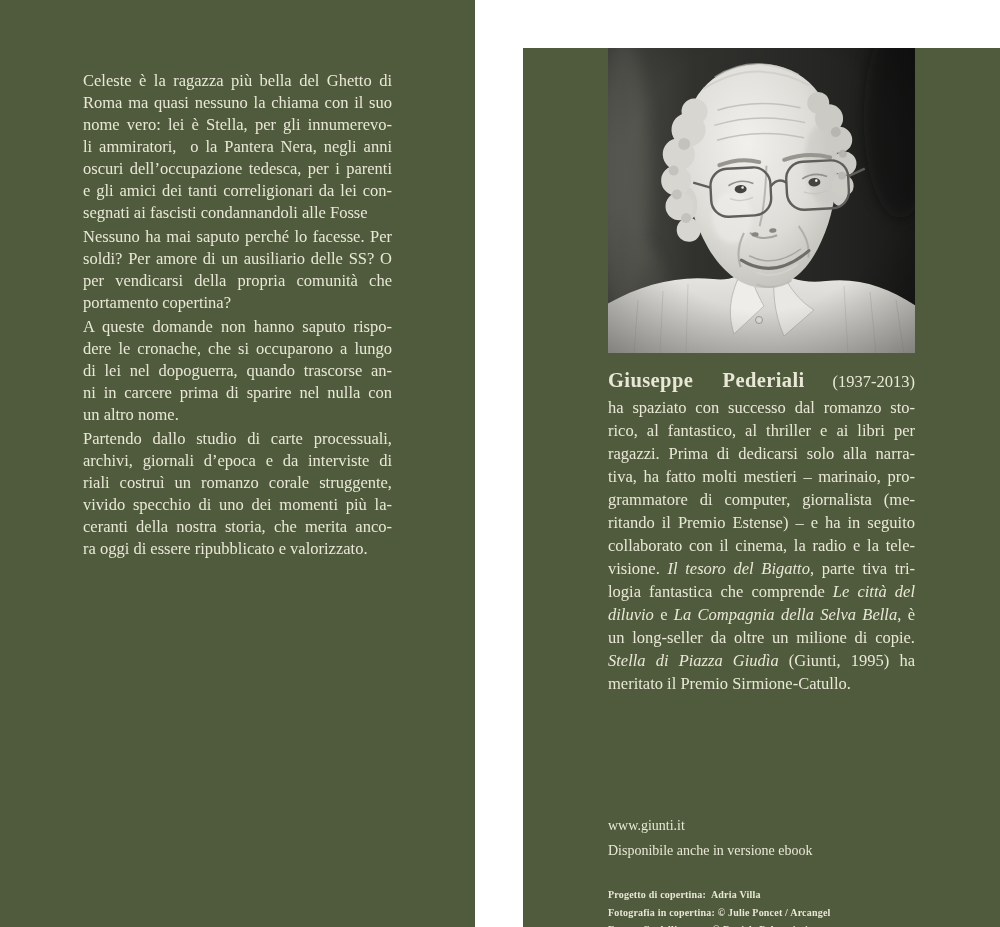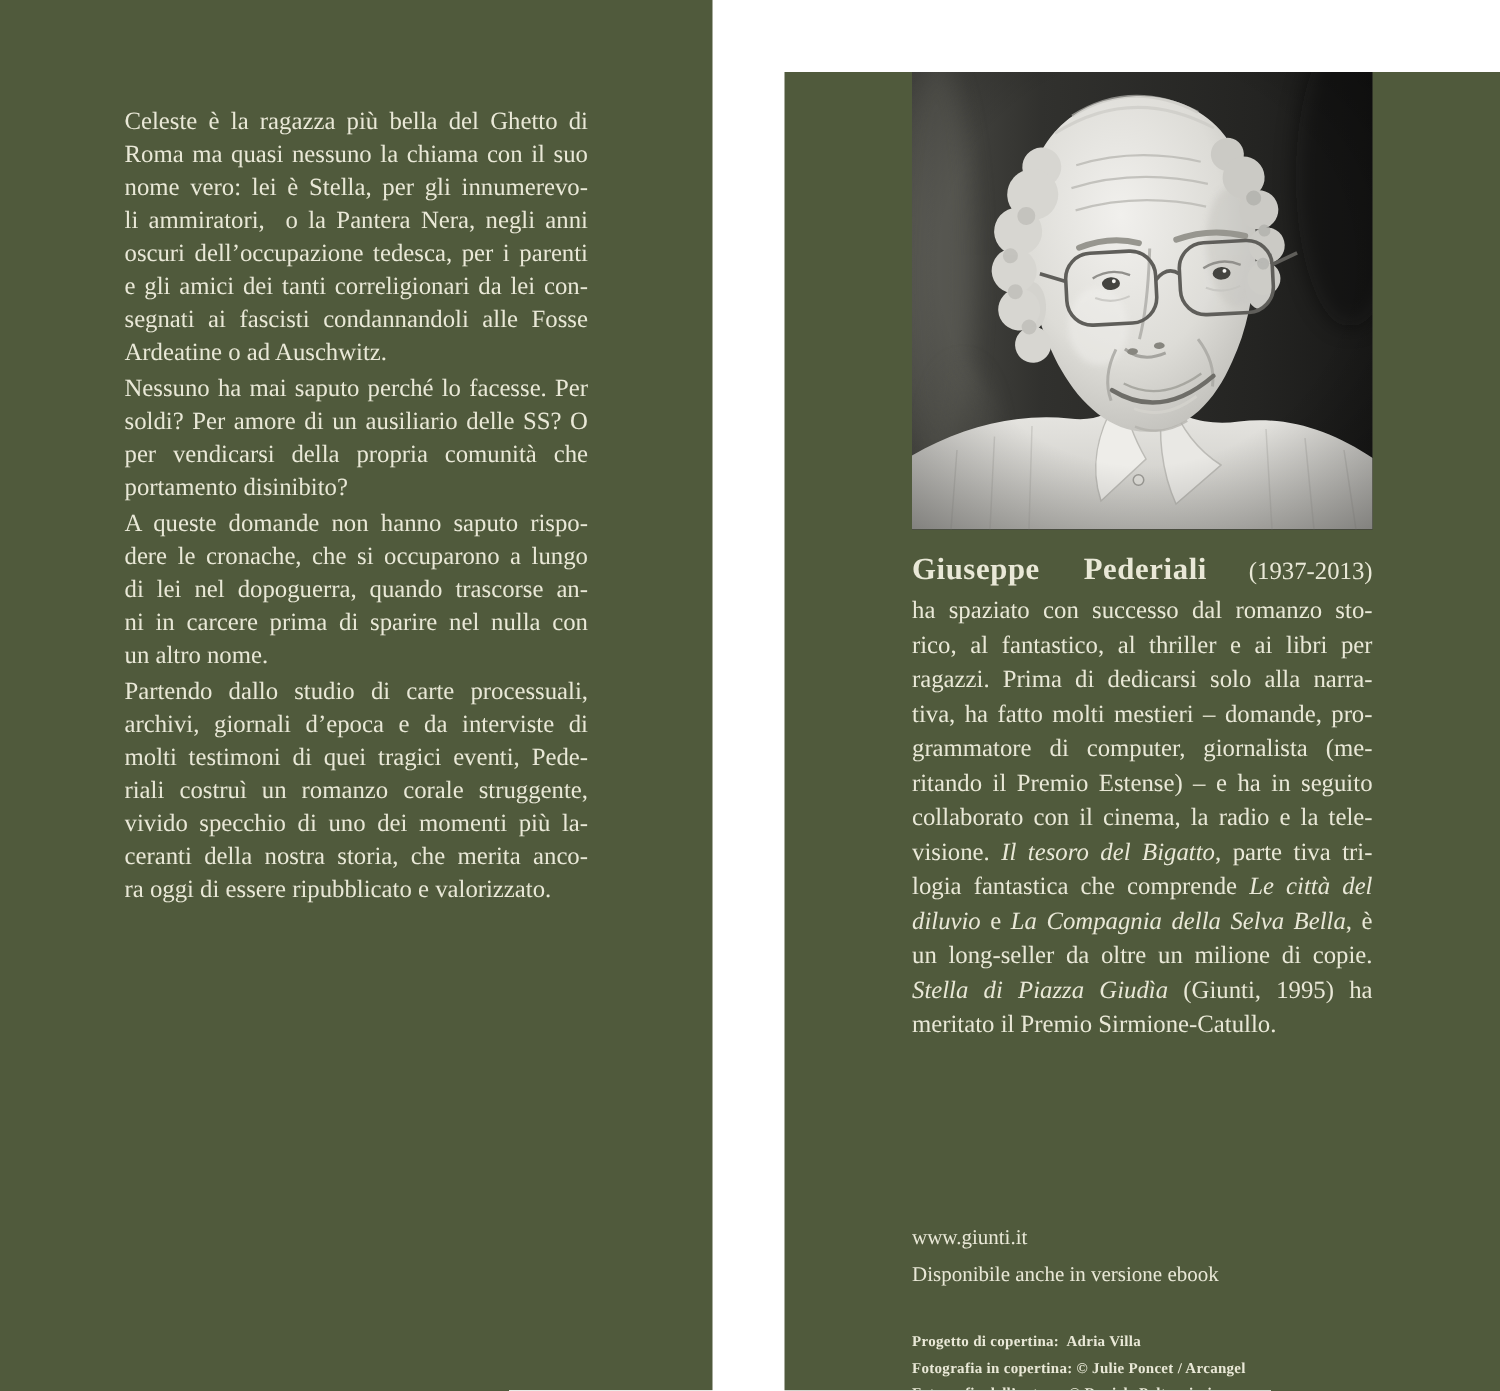--- a/index.html
+++ b/index.html
@@ -47,39 +47,37 @@
   <section class="flap flap-left" style="background: rgb(80, 90, 60); color: rgb(233, 232, 215);">
     <div class="synopsis">
       <div class="para">
           <div class="jline"><span>Celeste è la ragazza più bella del Ghetto di</span></div>
           <div class="jline"><span>Roma ma quasi nessuno la chiama con il suo</span></div>
           <div class="jline"><span>nome vero: lei è Stella, per gli innumerevo-</span></div>
           <div class="jline"><span>li ammiratori,  o la Pantera Nera, negli anni</span></div>
           <div class="jline"><span>oscuri dell’occupazione tedesca, per i parenti</span></div>
           <div class="jline"><span>e gli amici dei tanti correligionari da lei con-</span></div>
           <div class="jline"><span>segnati ai fascisti condannandoli alle Fosse</span></div>
-          <div class="jline"><span>Ardeatine o ad Auschwitz.</span></div>
         </div>
       <div class="para">
           <div class="jline"><span>Nessuno ha mai saputo perché lo facesse. Per</span></div>
           <div class="jline"><span>soldi? Per amore di un ausiliario delle SS? O</span></div>
           <div class="jline"><span>per vendicarsi della propria comunità che</span></div>
-          <div class="jline"><span>portamento disinibito?</span></div>
+          <div class="jline"><span>portamento copertina?</span></div>
         </div>
       <div class="para">
           <div class="jline"><span>A queste domande non hanno saputo rispo-</span></div>
           <div class="jline"><span>dere le cronache, che si occuparono a lungo</span></div>
           <div class="jline"><span>di lei nel dopoguerra, quando trascorse an-</span></div>
           <div class="jline"><span>ni in carcere prima di sparire nel nulla con</span></div>
           <div class="jline"><span>un altro nome.</span></div>
         </div>
       <div class="para">
           <div class="jline"><span>Partendo dallo studio di carte processuali,</span></div>
           <div class="jline"><span>archivi, giornali d’epoca e da interviste di</span></div>
-          <div class="jline"><span>molti testimoni di quei tragici eventi, Pede-</span></div>
           <div class="jline"><span>riali costruì un romanzo corale struggente,</span></div>
           <div class="jline"><span>vivido specchio di uno dei momenti più la-</span></div>
           <div class="jline"><span>ceranti della nostra storia, che merita anco-</span></div>
           <div class="jline"><span>ra oggi di essere ripubblicato e valorizzato.</span></div>
         </div>
     </div>
   </section>
 
   <section class="flap flap-right" style="background: rgb(80, 90, 60); color: rgb(233, 232, 215);">
 
@@ -227,21 +225,21 @@
 
     <div class="bio">
       <div class="bio-heading">
         <span class="author-name">Giuseppe Pederiali</span>
         <span class="author-dates">(1937-2013)</span>
       </div>
       <div class="para bio-lines">
           <div class="jline"><span>ha spaziato con successo dal romanzo sto-</span></div>
           <div class="jline"><span>rico, al fantastico, al thriller e ai libri per</span></div>
           <div class="jline"><span>ragazzi. Prima di dedicarsi solo alla narra-</span></div>
-          <div class="jline"><span>tiva, ha fatto molti mestieri – domande, pro-</span></div>
+          <div class="jline"><span>tiva, ha fatto molti mestieri – marinaio, pro-</span></div>
           <div class="jline"><span>grammatore di computer, giornalista (me-</span></div>
           <div class="jline"><span>ritando il Premio Estense) – e ha in seguito</span></div>
           <div class="jline"><span>collaborato con il cinema, la radio e la tele-</span></div>
           <div class="jline"><span>visione. </span><em>Il tesoro del Bigatto</em><span>, parte tiva tri-</span></div>
           <div class="jline"><span>logia fantastica che comprende </span><em>Le città del</em></div>
           <div class="jline"><em>diluvio</em><span> e </span><em>La Compagnia della Selva Bella</em><span>, è</span></div>
           <div class="jline"><span>un long-seller da oltre un milione di copie.</span></div>
           <div class="jline"><em>Stella di Piazza Giudìa</em><span> (Giunti, 1995) ha</span></div>
           <div class="jline"><span>meritato il Premio Sirmione-Catullo.</span></div>
         </div>

